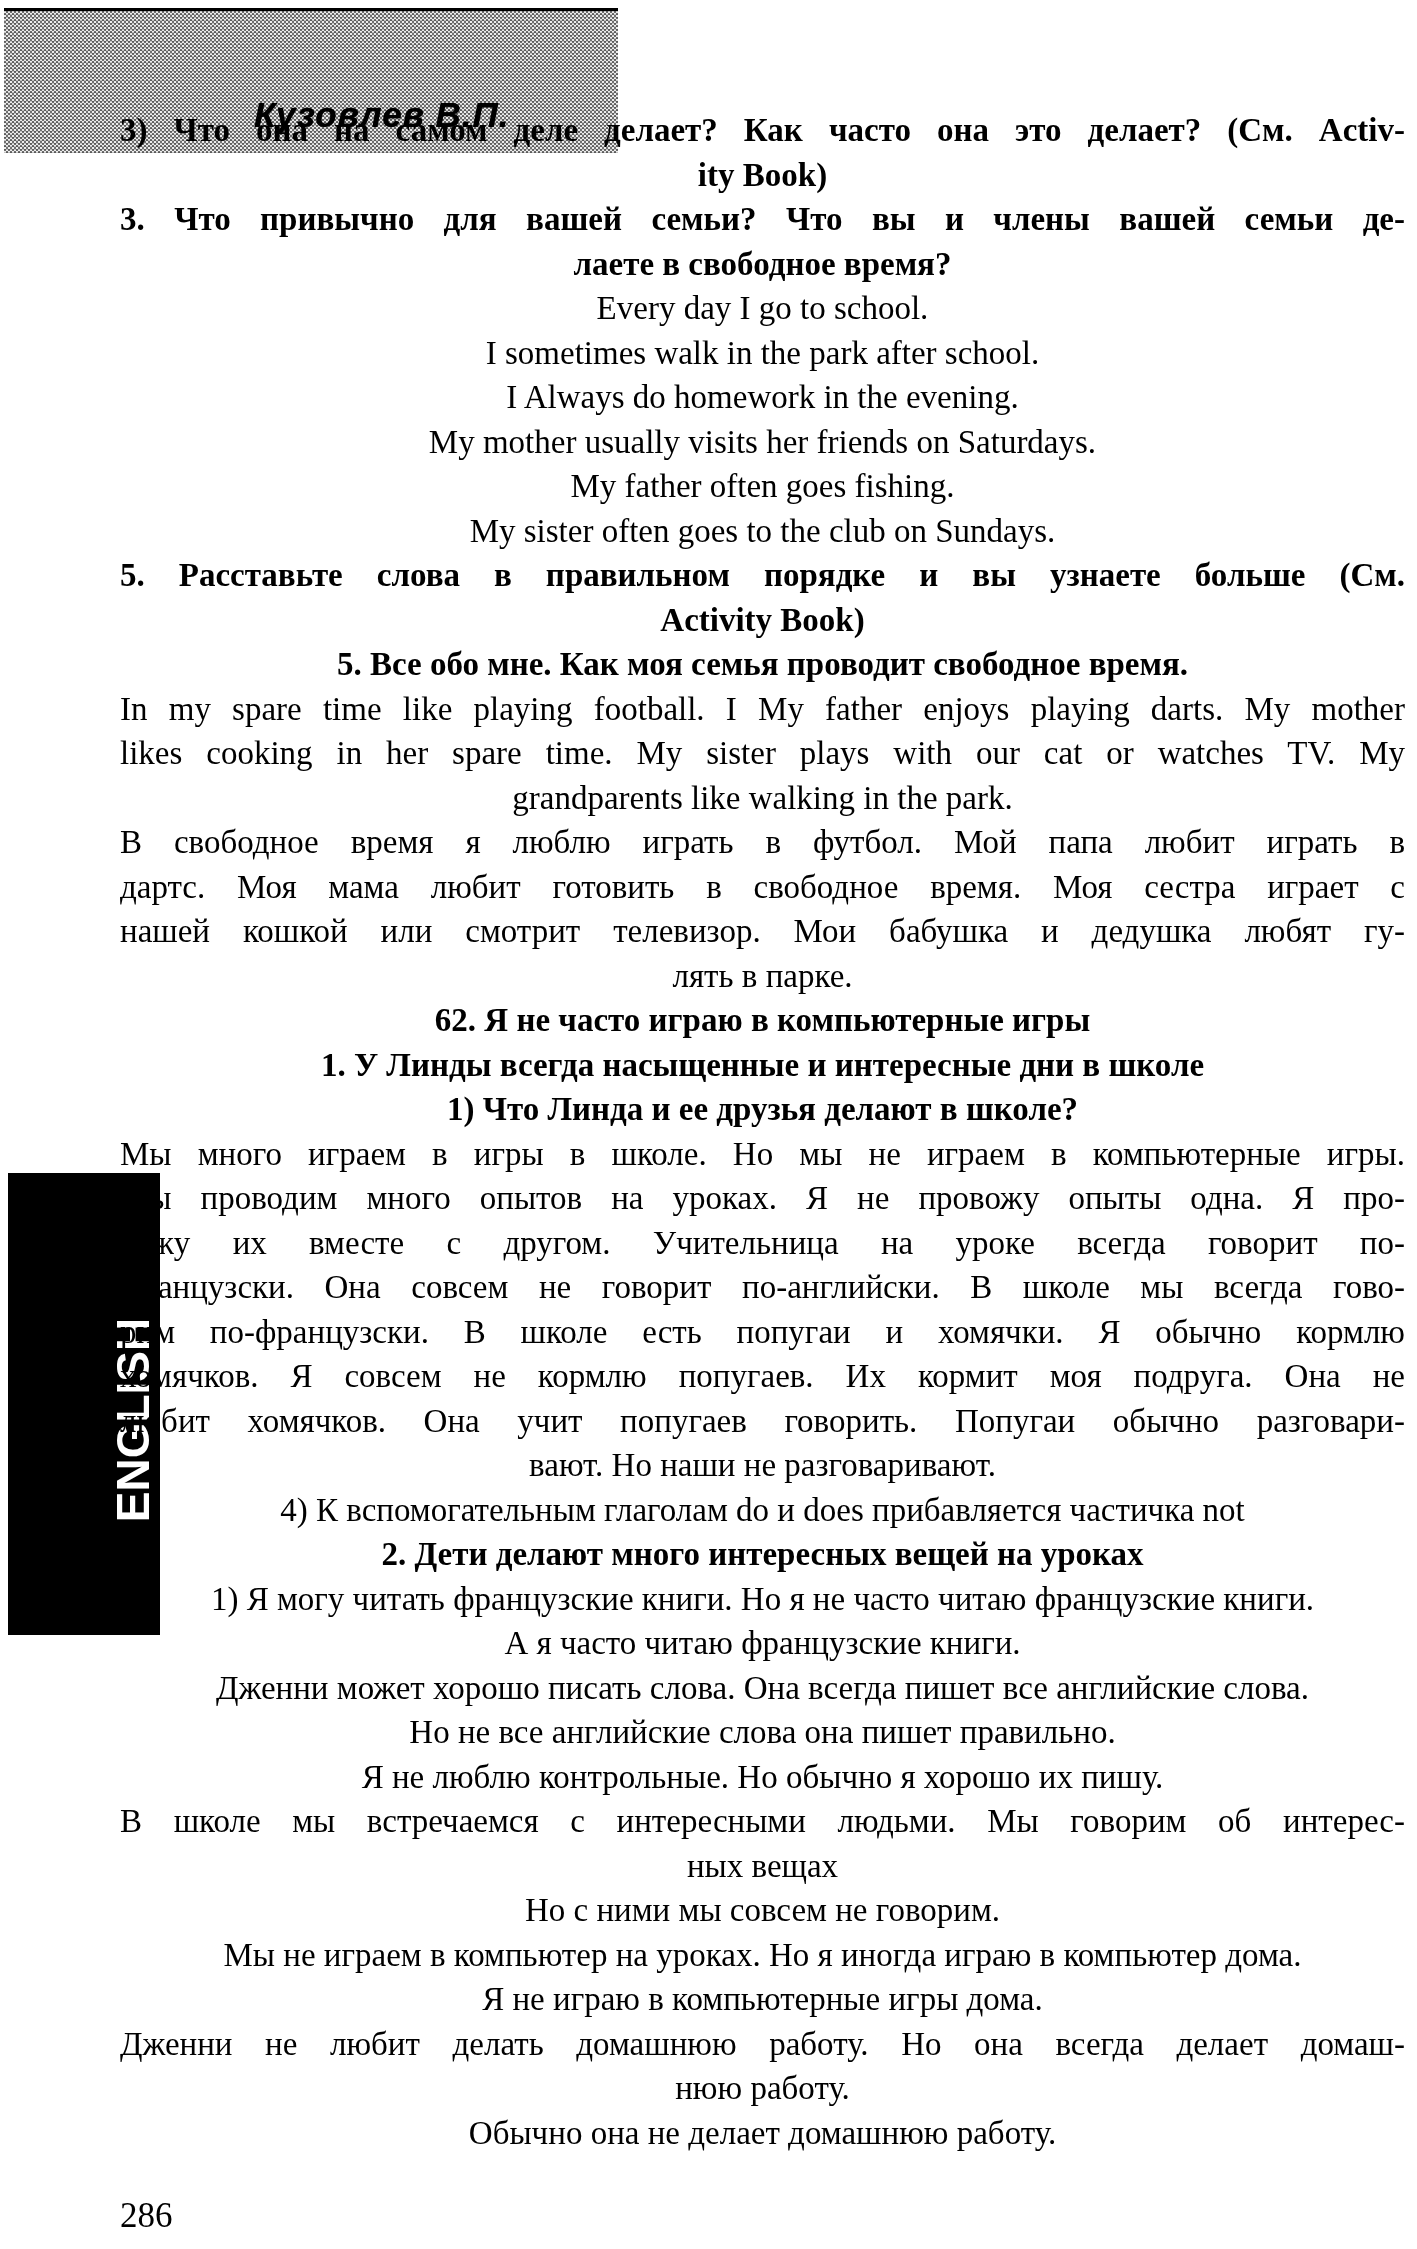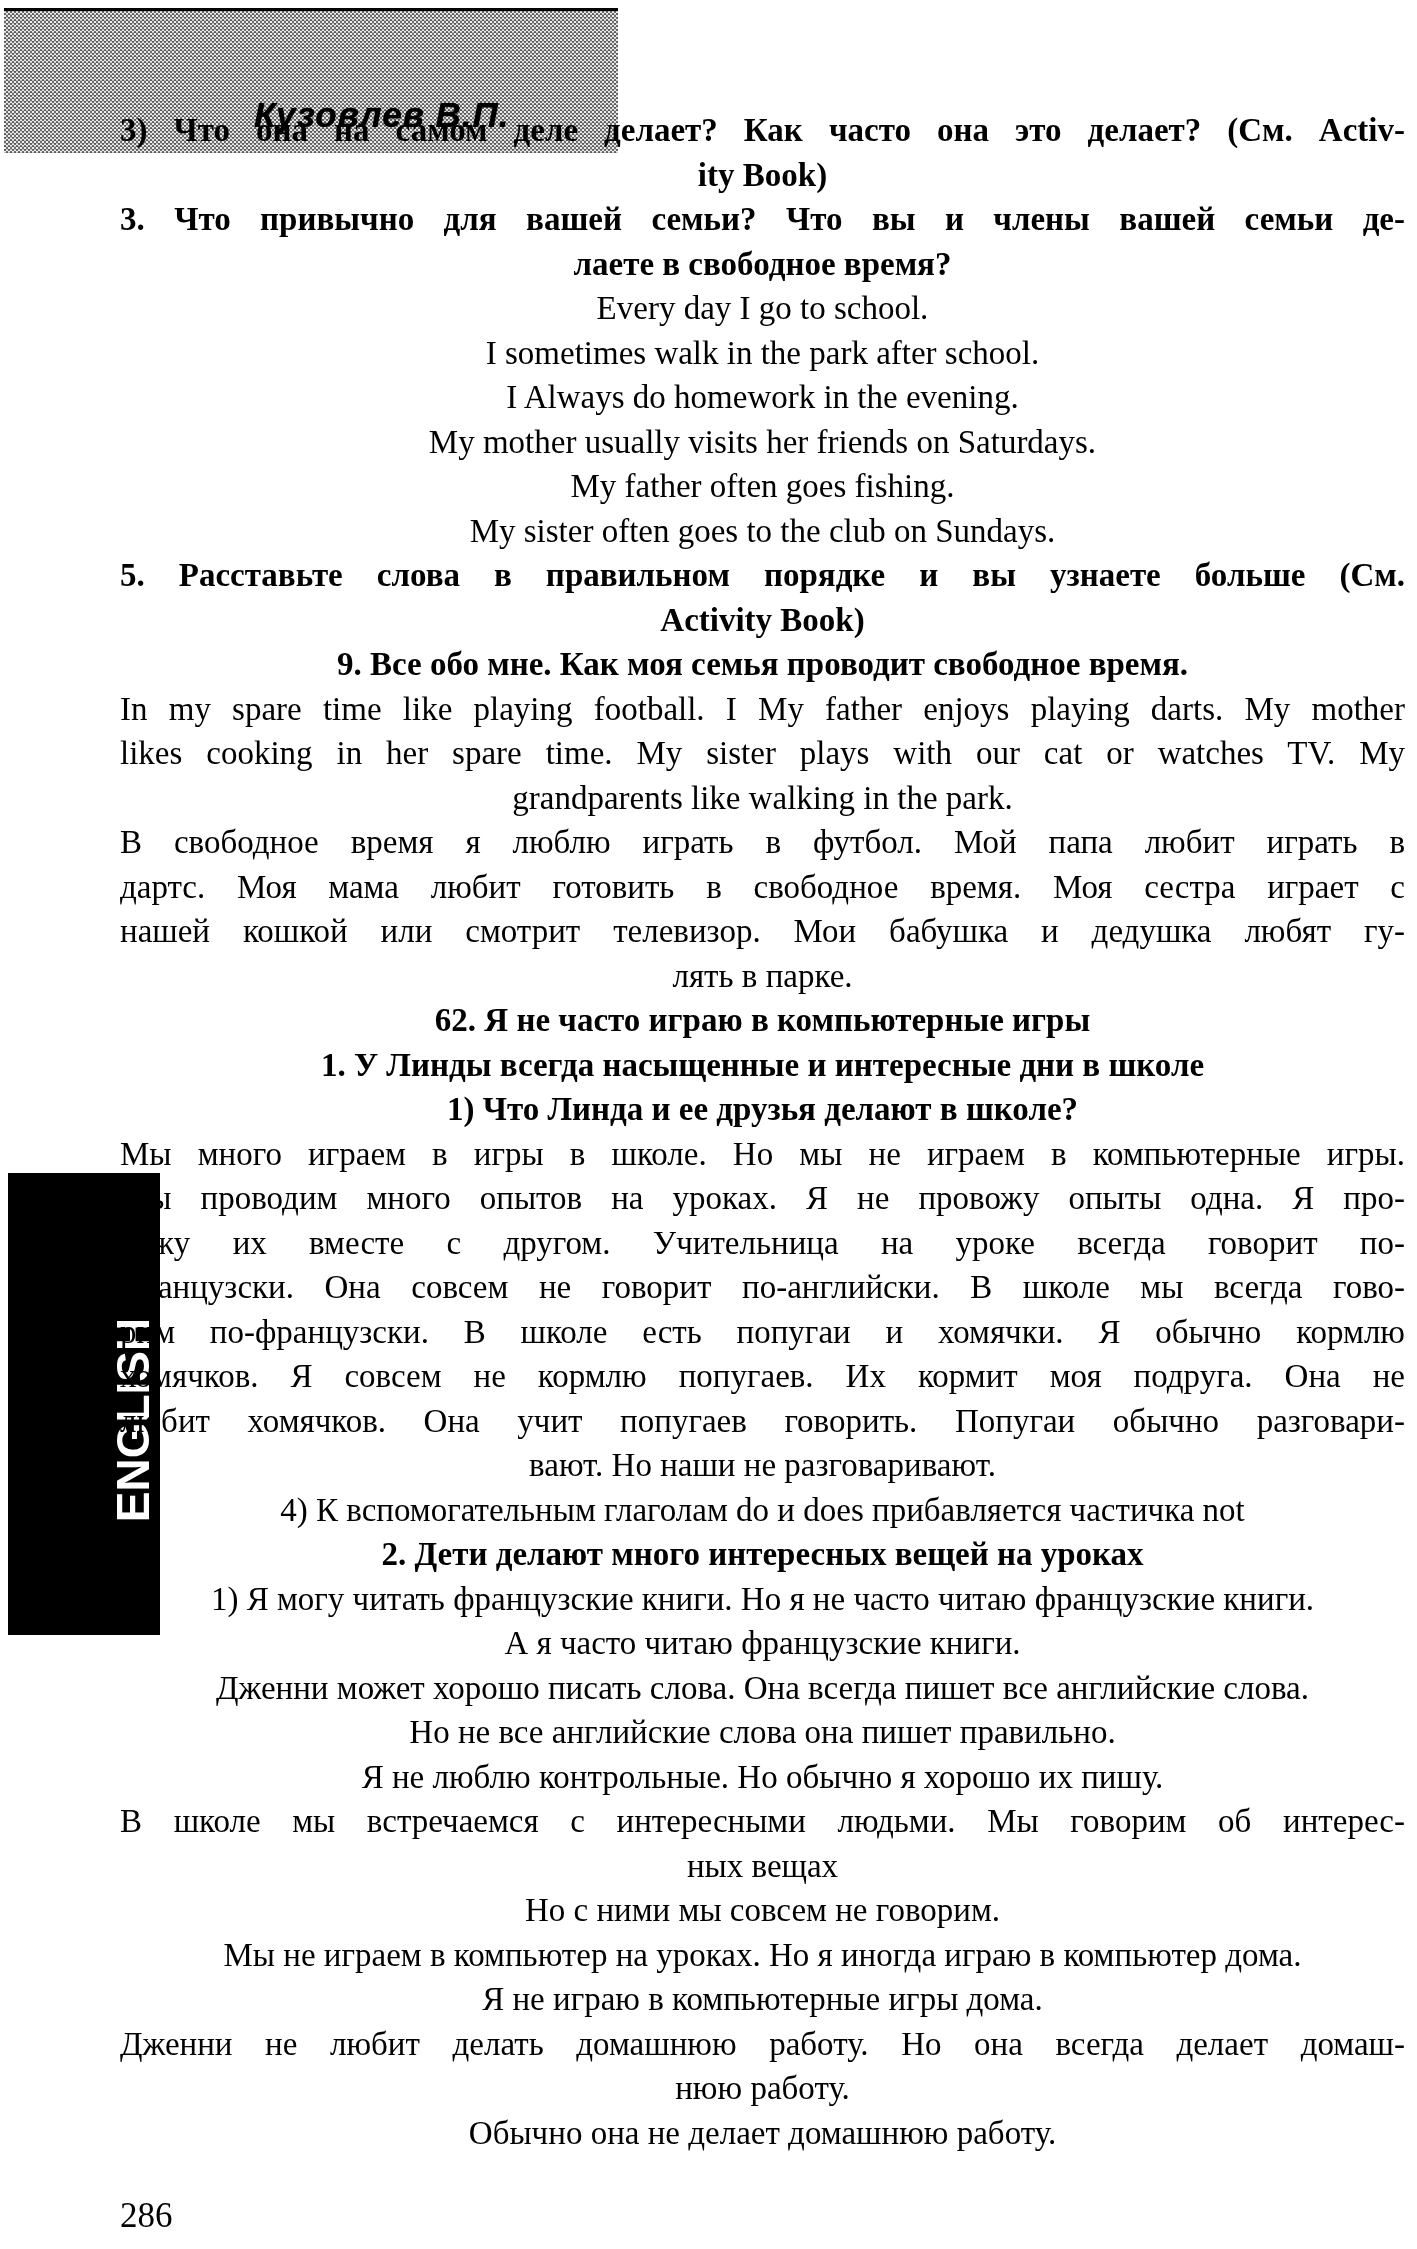--- a/index.html
+++ b/index.html
@@ -96,21 +96,21 @@
       <div class="line b j">3. Что привычно для вашей семьи? Что вы и члены вашей семьи де-</div>
       <div class="line b">лаете в свободное время?</div>
       <div class="line">Every day I go to school.</div>
       <div class="line">I sometimes walk in the park after school.</div>
       <div class="line">I Always do homework in the evening.</div>
       <div class="line">My mother usually visits her friends on Saturdays.</div>
       <div class="line">My father often goes fishing.</div>
       <div class="line">My sister often goes to the club on Sundays.</div>
       <div class="line b j">5. Расставьте слова в правильном порядке и вы узнаете больше (См.</div>
       <div class="line b">Activity Book)</div>
-      <div class="line b">9. Все обо мне. Как моя семья проводит свободное время.</div>
+      <div class="line b">5. Все обо мне. Как моя семья проводит свободное время.</div>
       <div class="line j">In my spare time like playing football. I My father enjoys playing darts. My mother</div>
       <div class="line j">likes cooking in her spare time. My sister plays with our cat or watches TV. My</div>
       <div class="line">grandparents like walking in the park.</div>
       <div class="line j">В свободное время я люблю играть в футбол. Мой папа любит играть в</div>
       <div class="line j">дартс. Моя мама любит готовить в свободное время. Моя сестра играет с</div>
       <div class="line j">нашей кошкой или смотрит телевизор. Мои бабушка и дедушка любят гу-</div>
       <div class="line">лять в парке.</div>
       <div class="line b c">62. Я не часто играю в компьютерные игры</div>
       <div class="line b">1. У Линды всегда насыщенные и интересные дни в школе</div>
       <div class="line b">1) Что Линда и ее друзья делают в школе?</div>

